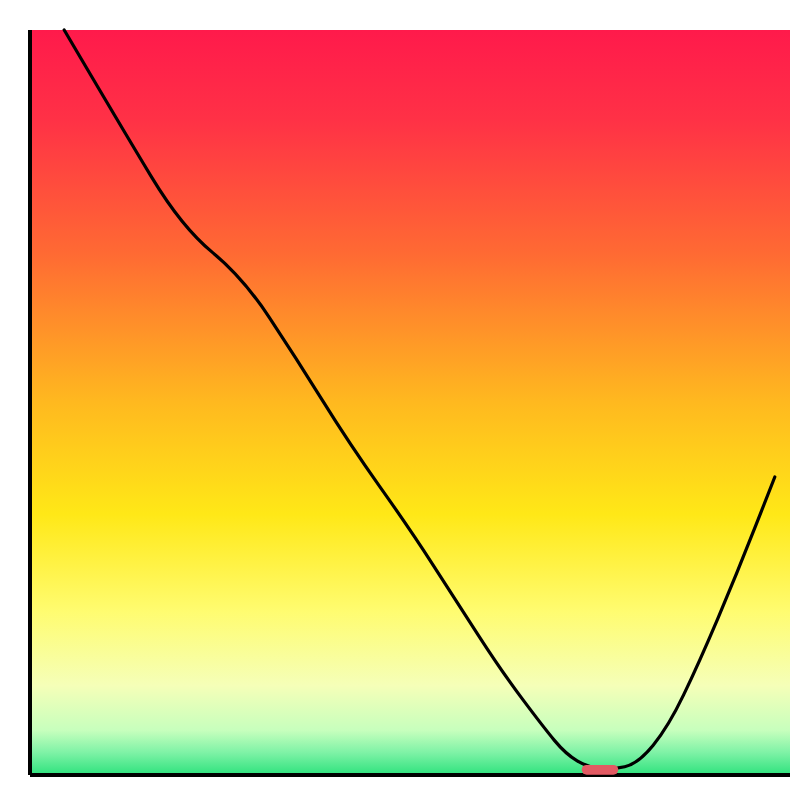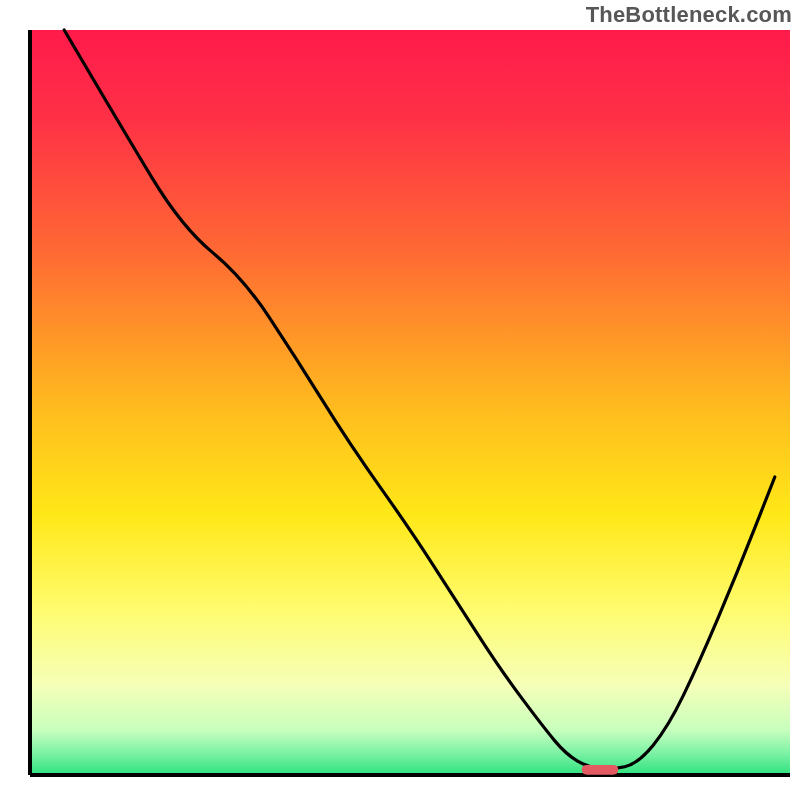--- a/index.html
+++ b/index.html
@@ -29,21 +29,20 @@
   svg {
     position: absolute;
     top: 0;
     left: 0;
   }
 </style>
 </head>
 <body>
 
 <div class="chart-container">
-  <div class="watermark">TheBottleneck.com</div>
   <svg id="chart-svg" width="800" height="800">
     <defs>
       <linearGradient id="bg-grad" x1="0" y1="0" x2="0" y2="1">
           <stop offset="0%" stop-color="#ff1a4b"></stop>
           <stop offset="12%" stop-color="#ff3146"></stop>
           <stop offset="30%" stop-color="#ff6a33"></stop>
           <stop offset="50%" stop-color="#ffb91f"></stop>
           <stop offset="65%" stop-color="#ffe817"></stop>
           <stop offset="78%" stop-color="#fffc70"></stop>
           <stop offset="88%" stop-color="#f5ffb8"></stop>

